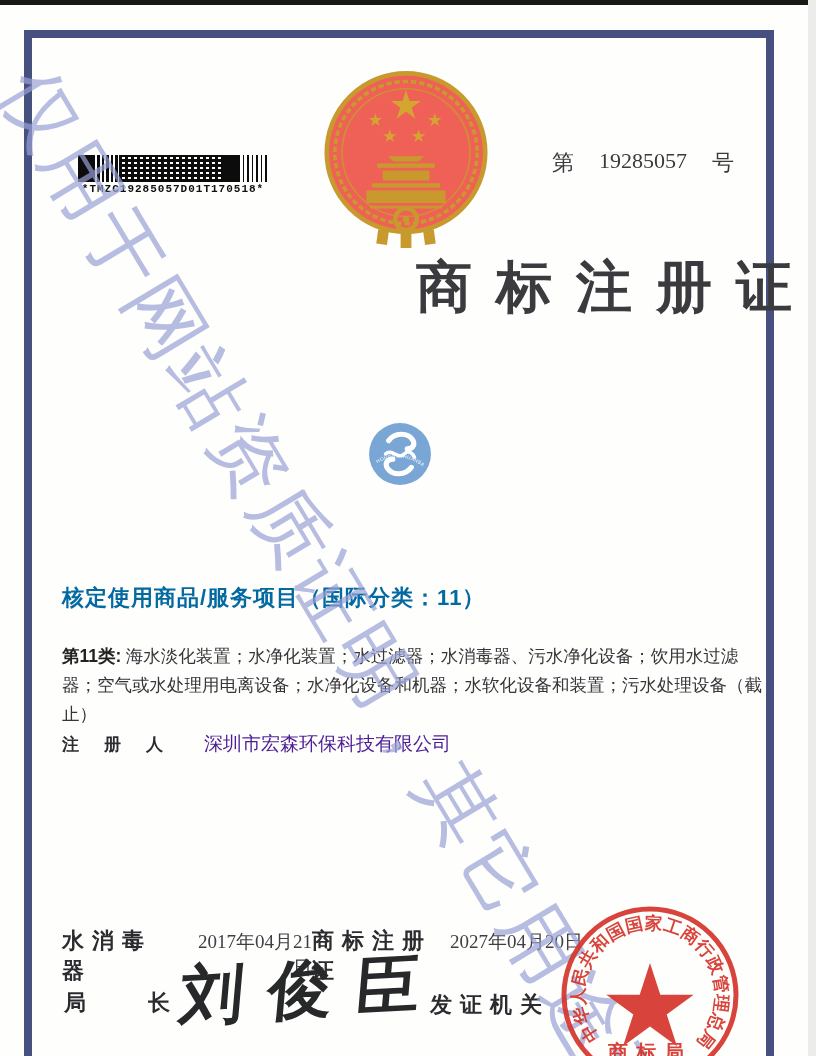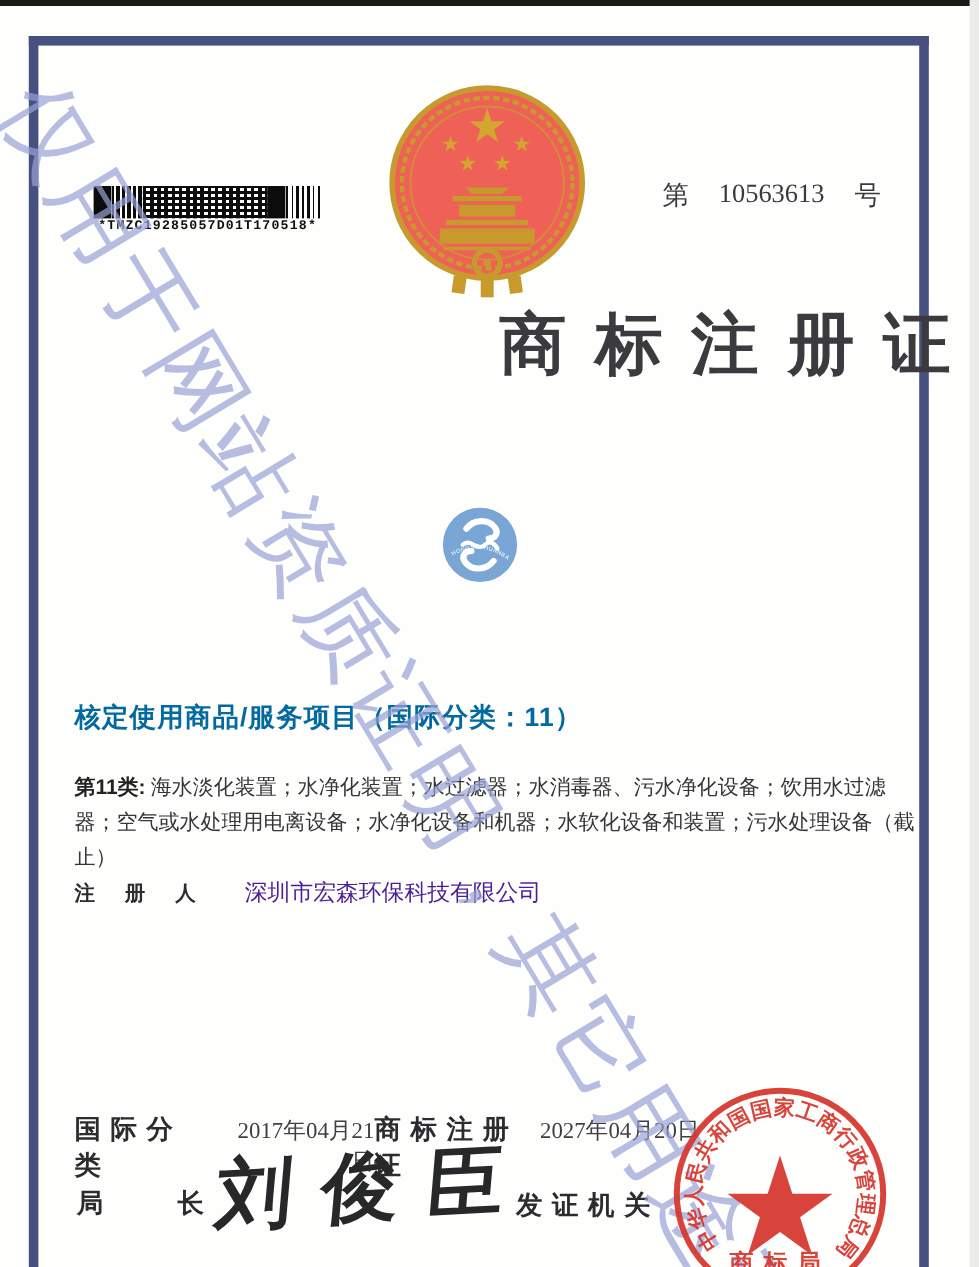--- a/index.html
+++ b/index.html
@@ -116,21 +116,21 @@
       <g fill="#c89a2e">
         <rect x="34" y="90" width="6" height="8" transform="rotate(8 37 94)"></rect>
         <rect x="47" y="91" width="6" height="9"></rect>
         <rect x="60" y="90" width="6" height="8" transform="rotate(-8 63 94)"></rect>
       </g>
     </svg>
   </div>
 
   <div class="cert-no">
     <span>第</span>
-    <span>10563613</span>
+    <span>19285057</span>
     <span>号</span>
   </div>
 
   <div class="title">商标注册证</div>
 
   <div class="tm-logo">
     <svg viewBox="0 0 62 62" width="64" height="64">
       <circle cx="31" cy="31" r="30" fill="#7aa6d6"></circle>
       <path d="M 20,18 C 26,10 38,10 43,17 C 46,21 44,26 38,26" fill="none" stroke="#ffffff" stroke-width="5" stroke-linecap="round"></path>
       <path d="M 42,44 C 36,52 24,52 19,45 C 16,41 18,36 24,36" fill="none" stroke="#ffffff" stroke-width="5" stroke-linecap="round"></path>
@@ -151,21 +151,21 @@
     <span>海水淡化装置；水净化装置；水过滤器；水消毒器、污水净化设备；饮用水过滤器；空气或水处理用电离设备；水净化设备和机器；水软化设备和装置；污水处理设备（截止）</span>
   </p>
 
   <div class="reg-row">
     <span class="label">注册人</span>
     <span class="value">深圳市宏森环保科技有限公司</span>
   </div>
 
 
   <div class="date-row">
-    <span class="label d1">国际分类</span>
+    <span class="label d1">水消毒器</span>
     <span class="value v1">2017年04月21日</span>
     <span class="label d2">商标注册证</span>
     <span class="value v2">2027年04月20日</span>
   </div>
 
   <span class="dir-char dir-1">局</span>
   <span class="dir-char dir-2">长</span>
   <div class="signature">刘俊臣</div>
   <div class="issuer">发证机关</div>
 

